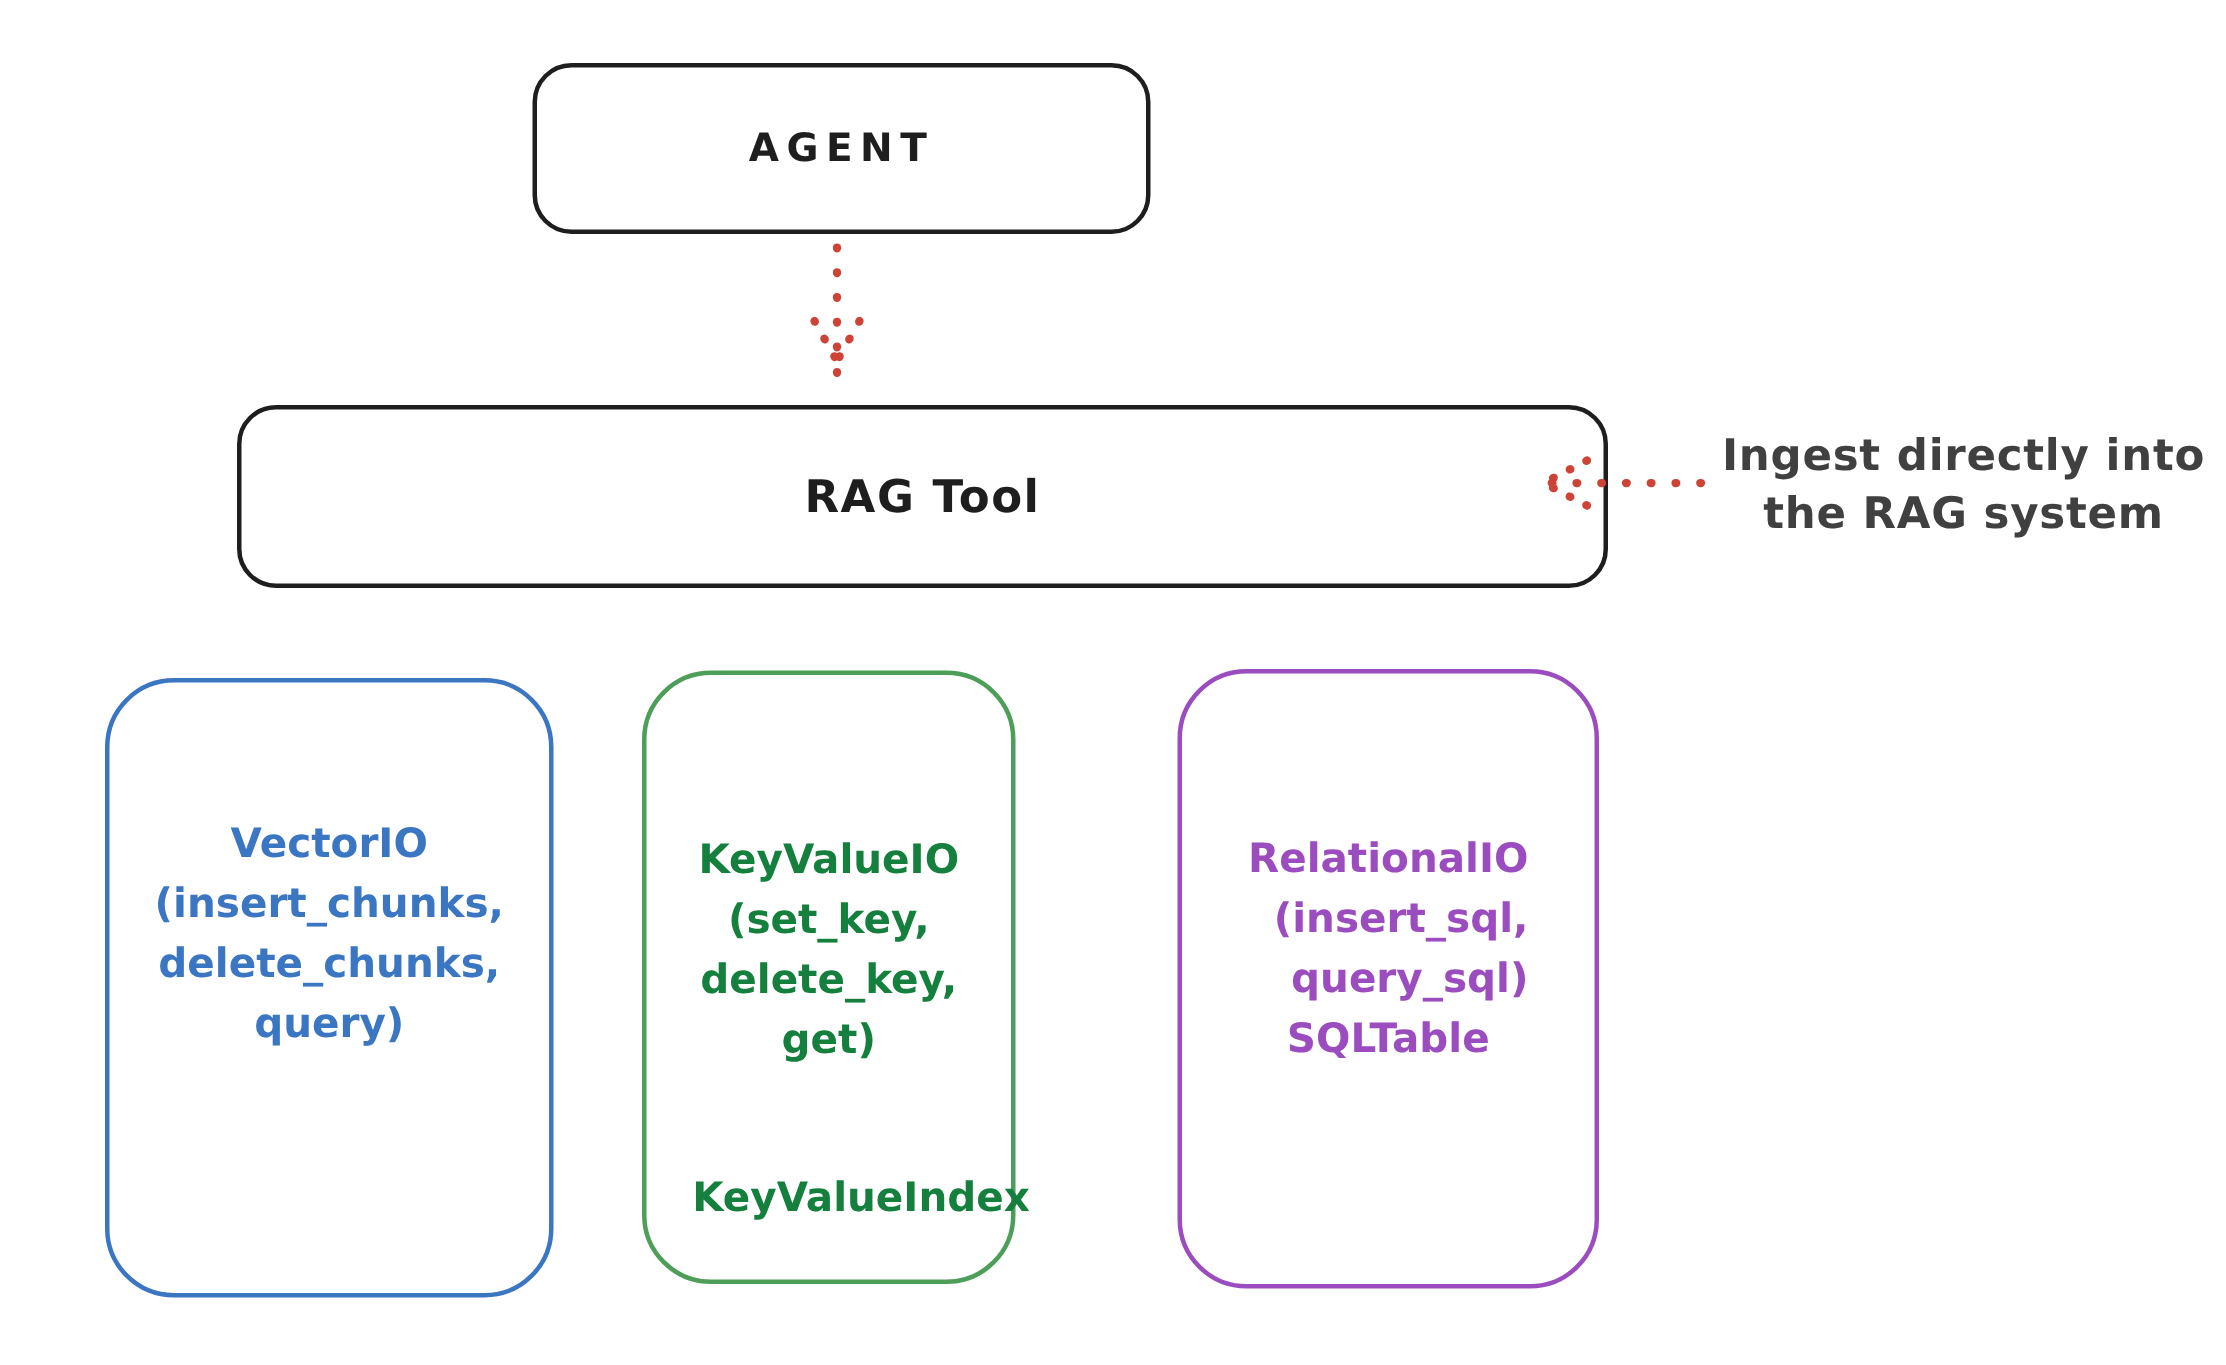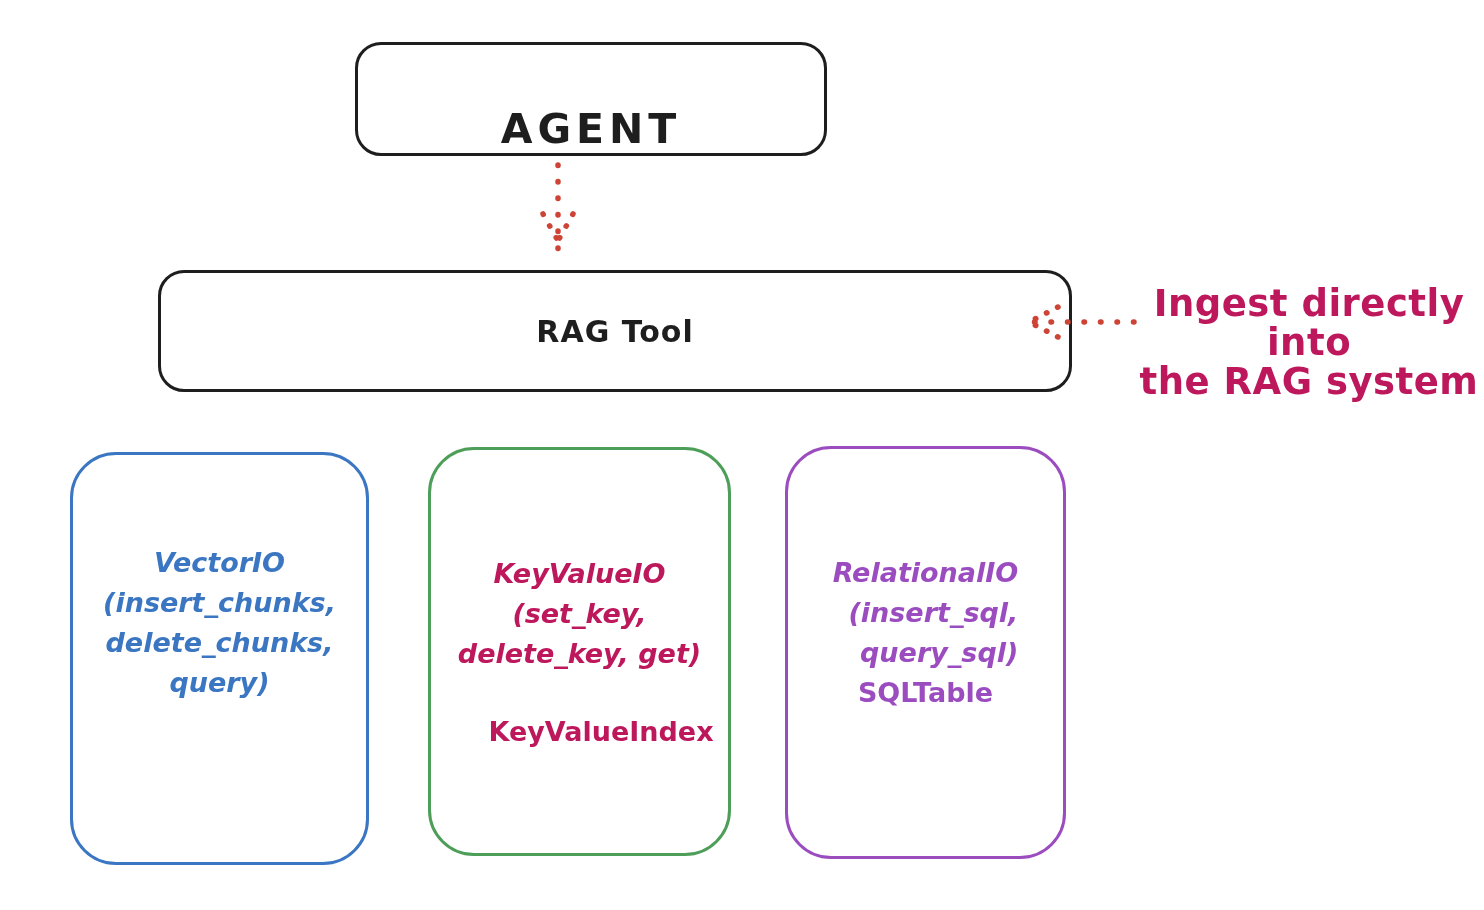--- a/index.html
+++ b/index.html
@@ -7,41 +7,41 @@
     position:relative; width:1484px; height:910px; background:#ffffff;
     font-family:"DejaVu Sans", "Liberation Sans", sans-serif; overflow:hidden;
     color:#1e1e1e;
   }
   .node {
     position:absolute; border:3.5px solid #1e1e1e; border-radius:26px;
     background:#ffffff; box-sizing:border-box;
     display:flex; align-items:center; justify-content:center;
     font-weight:600; color:#1e1e1e;
   }
-  .node-agent { left:355px; top:42px; width:472px; height:114px; font-size:41px; letter-spacing:5px;align-items:flex-end; }
+  .node-agent { left:355px; top:42px; width:412px; height:114px; font-size:26px; letter-spacing:5px; }
   .node-rag   { left:158px; top:270px; width:914px; height:122px; font-size:30px; letter-spacing:1px; }
 
   .store {
     position:absolute; border-style:solid; border-width:3.5px; border-radius:46px;
     background:#ffffff; box-sizing:border-box;
     display:flex; flex-direction:column; align-items:center;
     text-align:center; font-weight:600;
   }
-  .store .lines { white-space:pre-line; font-size:27px; line-height:40px;font-style:italic; }
+  .store .lines { white-space:pre-line; font-size:27px; line-height:40px; }
   .store .index { font-size:27px; line-height:40px; }
   .store-blue   { left:70px;  top:452px; width:299px; height:413px; border-color:#3b76c2; color:#3b76c2; padding-top:88px; }
   .store-blue .index   { margin-top:40px; }
-  .store-green  { left:428px; top:447px; width:303px; height:409px; border-color:#4d9e58; color:#be185d; padding-top:104px; }
+  .store-green  { left:428px; top:447px; width:249px; height:409px; border-color:#4d9e58; color:#15803d; padding-top:104px;gap:27px; }
   .store-green .index  { margin-top:38px;margin-left:43px; }
   .store-purple { left:785px; top:446px; width:281px; height:413px; border-color:#9b4dc0; color:#9b4dc0; padding-top:104px;text-align:right; }
   .store-purple .index { }
 
   .annotation {
     position:absolute; left:1135px; top:284px; width:348px;
-    text-align:center; color:#be185d; font-size:37px; line-height:39px;
+    text-align:center; color:#404040; font-size:29px; line-height:39px;
     font-weight:700; white-space:pre-line; letter-spacing:0.5px;
   }
   svg.arrow { position:absolute; overflow:visible; }
 </style>
 </head>
 <body>
 
 <div class="canvas">
 
   <div class="node node-agent">

